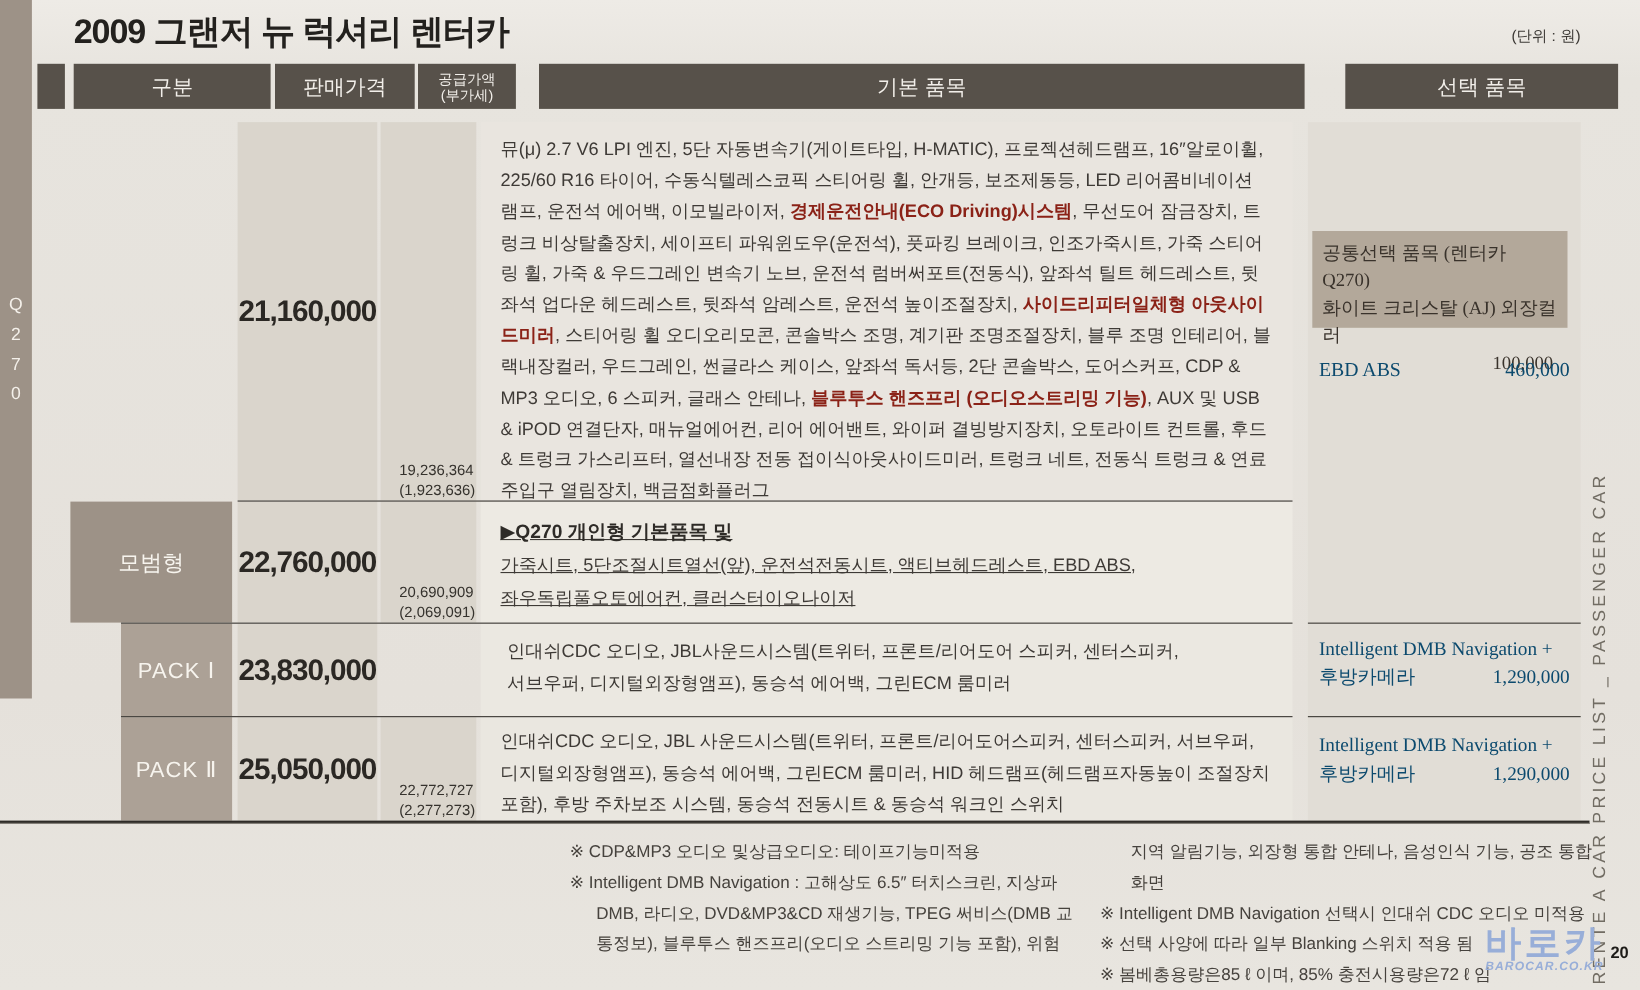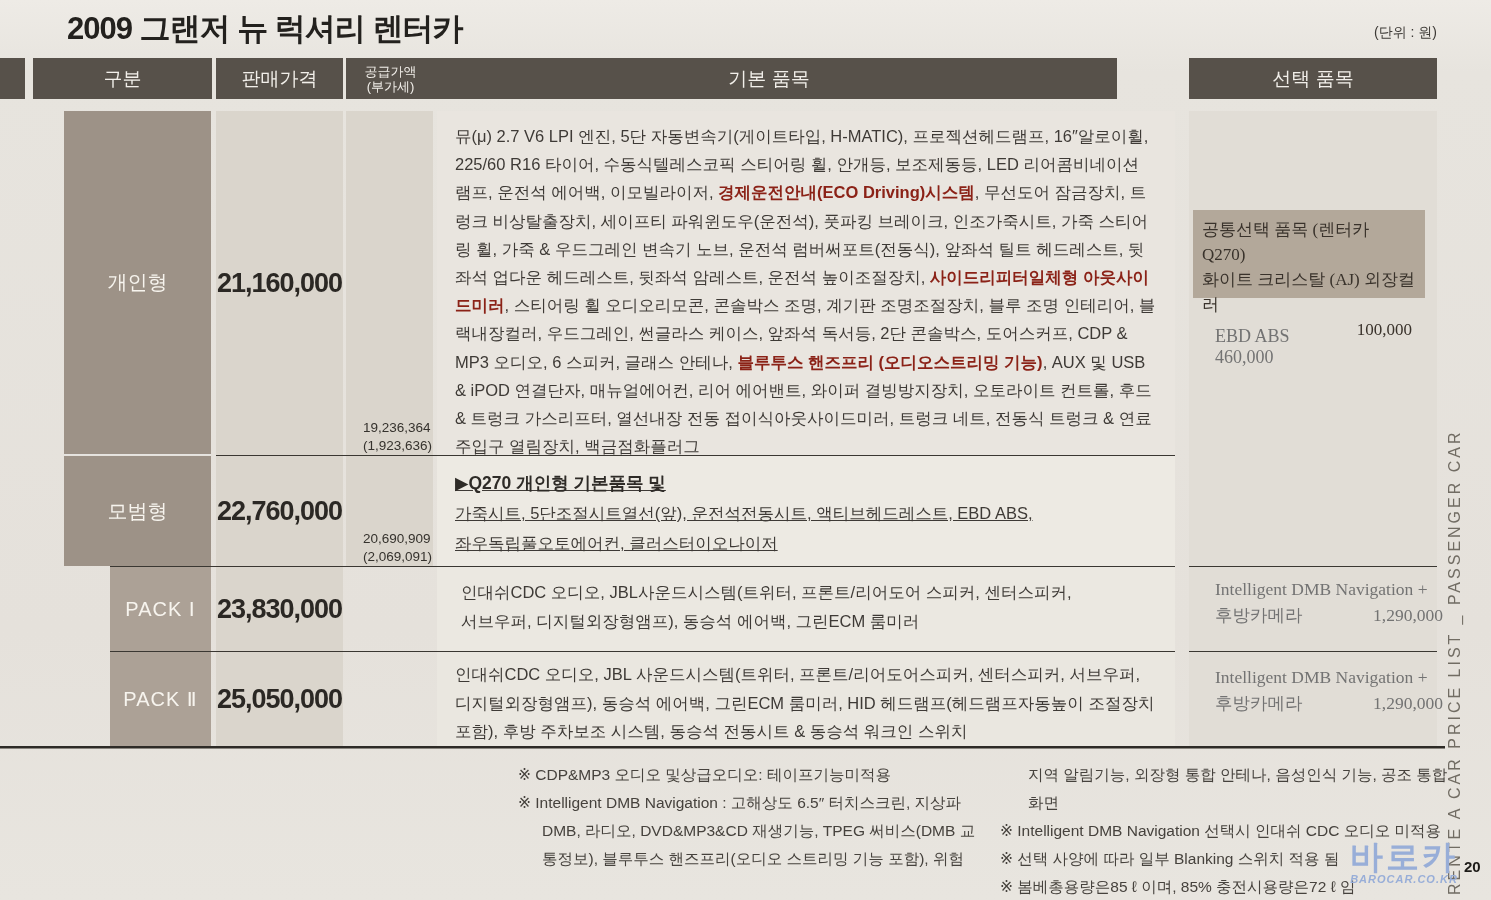--- a/index.html
+++ b/index.html
@@ -8,26 +8,26 @@
   .page { position:relative; width:1491px; height:900px; overflow:hidden;
           background:linear-gradient(180deg,#eeebe6 0%,#e7e4de 8%,#e5e1db 70%,#e8e5df 100%); }
 
   .title { position:absolute; left:33px; top:8px; font-size:31px; font-weight:bold;
            color:#23211e; letter-spacing:-1px;margin-left:34px; }
   .unit-note { position:absolute; left:1317px; top:24px; width:120px; text-align:right;
                font-size:14px; color:#3d3a36; }
 
   
   .hcell { position:absolute; top:58px; height:41px; background:#57514a; color:#f2efea;
-           display:flex; align-items:center; justify-content:center; font-size:19px; }
+           display:flex; align-items:center; justify-content:center; font-size:19px;margin-left:34px; }
   .h-block { left:0; width:25px; }
   .h-cat   { left:33px;  width:179px; }
   .h-price { left:216px; width:127px; }
   .h-supply{ left:346px; width:89px; flex-direction:column; font-size:13px; line-height:15px; }
-  .h-basic { left:421px; width:696px; }
+  .h-basic { left:456px; width:696px; }
   .h-opt   { left:1189px; width:248px; }
 
   
   .cell { position:absolute; }
   .group-col { left:33px; top:111px; width:29px; height:635px; background:#9d9287;
                display:flex; align-items:center; justify-content:center; }
   .group-col .vtxt { width:14px; word-break:break-all; text-align:center; font-size:16px;
                      line-height:27px; color:#f4f0ea; }
   .cat { background:#9d9287; color:#f7f4ee; display:flex; align-items:center;
          justify-content:center; font-size:20px; left:64px; width:147px; }
@@ -62,21 +62,21 @@
   .bottom-line { position:absolute; left:0; top:746px; width:1445px; height:3px;
                  background:#2e2b27; border-bottom:1px solid #8a867f; }
 
   
   .opt-panel { position:absolute; left:1189px; top:111px; width:248px; height:635px;
                background:#e1ddd6;font-family:Liberation Serif, serif; }
   .opt-common { position:absolute; left:4px; top:99px; width:232px; height:88px;
                 background:#b3a89a; color:#39322b; font-size:17px; line-height:25px;
                 padding:7px 9px 0 9px; }
   .opt-common .price-line { text-align:right; padding-right:4px; }
-  .opt-row { position:absolute; left:26px; width:228px; font-size:17.5px; color:#737373;flex-direction:column; }
+  .opt-row { position:absolute; left:10px; width:228px; font-size:17.5px; color:#0c4a6e; }
   .opt-flex { display:flex; justify-content:space-between; }
   .opt-ebd { top:215px; font-size:18px; }
   .opt-p1 { top:465px; line-height:26px; }
   .opt-p2 { top:553px; line-height:26px; }
 
   
   .notes { position:absolute; top:761px; font-size:15.5px; color:#46423d; }
   .notes .item { padding-left:24px; text-indent:-24px; line-height:28px; }
   .notes .cont { padding-left:28px; text-indent:0; }
   .nc1 { left:33px; width:470px; }
@@ -103,38 +103,44 @@
   <div class="hcell h-block"></div>
   <div class="hcell h-cat">구분</div>
   <div class="hcell h-price">판매가격</div>
   <div class="hcell h-supply">
     <span>공급가액</span>
     <span>(부가세)</span>
   </div>
   <div class="hcell h-basic">기본 품목</div>
   <div class="hcell h-opt">선택 품목</div>
 
-
-  <div class="cell cat r1" style="border-bottom:1px solid rgba(255,255,255,.75);">개인형</div>
+  <div class="group-col">
+    <div class="vtxt">Q270</div>
+  </div>
+
   <div class="cell cat r2">모범형</div>
   <div class="cell cat cat-pack r3">PACK Ⅰ</div>
   <div class="cell cat cat-pack r4">PACK Ⅱ</div>
 
   <div class="cell price r1">21,160,000</div>
   <div class="cell price r2">22,760,000</div>
   <div class="cell price r3">23,830,000</div>
   <div class="cell price r4">25,050,000</div>
 
   <div class="cell supply r1">
     <span>19,236,364</span>
     <span>(1,923,636)</span>
   </div>
   <div class="cell supply r2">
     <span>20,690,909</span>
     <span>(2,069,091)</span>
+  </div>
+  <div class="cell supply r4">
+    <span>22,772,727</span>
+    <span>(2,277,273)</span>
   </div>
 
   <div class="cell basic b1 r1" style="line-height:28.2px; padding-top:11px;"><span class="seg-n">뮤(μ) 2.7 V6 LPI 엔진, 5단 자동변속기(게이트타입, H-MATIC), 프로젝션헤드램프, 16″알로이휠, 225/60 R16 타이어, 수동식텔레스코픽 스티어링 휠, 안개등, 보조제동등, LED 리어콤비네이션 램프, 운전석 에어백, 이모빌라이저, </span><span class="seg-r">경제운전안내(ECO Driving)시스템</span><span class="seg-n">, 무선도어 잠금장치, 트렁크 비상탈출장치, 세이프티 파워윈도우(운전석), 풋파킹 브레이크, 인조가죽시트, 가죽 스티어링 휠, 가죽 &amp; 우드그레인 변속기 노브, 운전석 럼버써포트(전동식), 앞좌석 틸트 헤드레스트, 뒷좌석 업다운 헤드레스트, 뒷좌석 암레스트, 운전석 높이조절장치, </span><span class="seg-r">사이드리피터일체형 아웃사이드미러</span><span class="seg-n">, 스티어링 휠 오디오리모콘, 콘솔박스 조명, 계기판 조명조절장치, 블루 조명 인테리어, 블랙내장컬러, 우드그레인, 썬글라스 케이스, 앞좌석 독서등, 2단 콘솔박스, 도어스커프, CDP &amp; MP3 오디오, 6 스피커, 글래스 안테나, </span><span class="seg-r">블루투스 핸즈프리 (오디오스트리밍 기능)</span><span class="seg-n">, AUX 및 USB &amp; iPOD 연결단자, 매뉴얼에어컨, 리어 에어밴트, 와이퍼 결빙방지장치, 오토라이트 컨트롤, 후드 &amp; 트렁크 가스리프터, 열선내장 전동 접이식아웃사이드미러, 트렁크 네트, 전동식 트렁크 &amp; 연료주입구 열림장치, 백금점화플러그</span></div>
   <div class="cell basic b2 r2" style="line-height:30px; padding-top:12px;text-decoration:underline;"><span class="seg-b">▶Q270 개인형 기본품목 및
 </span><span class="seg-n">가죽시트, 5단조절시트열선(앞), 운전석전동시트, 액티브헤드레스트, EBD ABS,
 좌우독립풀오토에어컨, 클러스터이오나이저</span></div>
   <div class="cell basic b3 r3" style="line-height:29px; padding-top:11px; padding-left:24px;"><span class="seg-n">인대쉬CDC 오디오, JBL사운드시스템(트위터, 프론트/리어도어 스피커, 센터스피커,
 서브우퍼, 디지털외장형앰프), 동승석 에어백, 그린ECM 룸미러</span></div>
   <div class="cell basic b4 r4" style="line-height:28.5px; padding-top:8px;"><span class="seg-n">인대쉬CDC 오디오, JBL 사운드시스템(트위터, 프론트/리어도어스피커, 센터스피커, 서브우퍼, 디지털외장형앰프), 동승석 에어백, 그린ECM 룸미러, HID 헤드램프(헤드램프자동높이 조절장치 포함), 후방 주차보조 시스템, 동승석 전동시트 &amp; 동승석 워크인 스위치</span></div>
 

